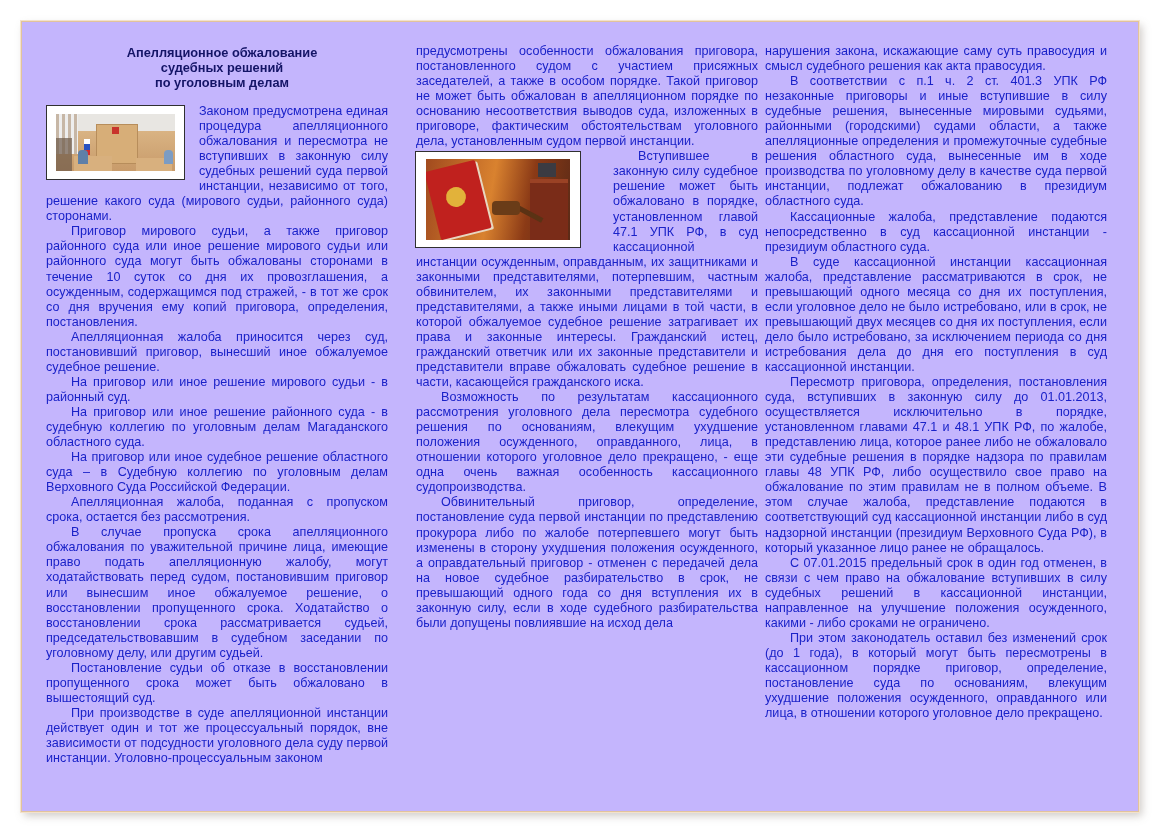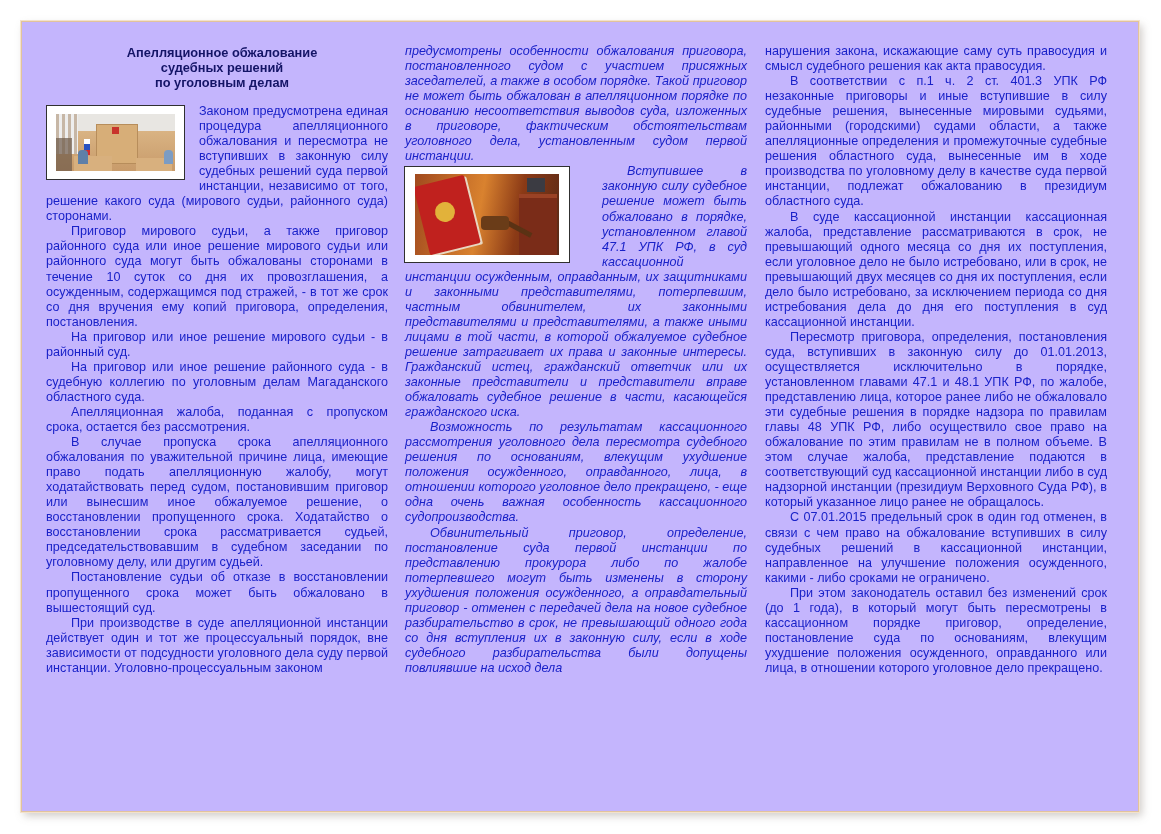--- a/index.html
+++ b/index.html
@@ -11,21 +11,21 @@
       position: absolute; left: 21px; top: 21px; width: 1116px; height: 789px;
       background: #c4b5fd; border: 1px solid #e2c39c;
       box-shadow: 0 0 0 1px #f3e2cc, 3px 4px 8px rgba(120,110,100,0.35);
     }
     .col {
       position: absolute; top: 22px; width: 342px;
       font-size: 12.6px; line-height: 15.05px; color: #1a22c8;
       text-align: justify;
     }
     .col1 { left: 24px; }
-    .col2 { left: 383px; font-style: italic; }
+    .col2 { left: 394px; }
     .col3 { left: 743px; }
     .col p { margin: 0; text-indent: 25px; }
     .col p.noindent { text-indent: 0; }
     .heading {
       color: #141466; font-weight: bold; text-align: center; font-size: 12.8px; line-height: 15px;
       margin: 0; text-indent: 0;
     }
     .heading span { display: block; }
     .col1 .heading { padding-left: 10px; margin-top: 1px; margin-bottom: 14px; }
     .col2 .heading { margin-top: 13px; margin-bottom: 12px; padding-left: 22px; }
@@ -75,22 +75,24 @@
           <div class="emblem"></div>
         <div class="flag"></div>
         <div class="desk1"></div>
           <div class="desk2"></div>
         <div class="p1"></div>
           <div class="p2"></div>
       </div>
     </div>
     <p style="text-indent:0">Законом предусмотрена единая процедура апелляционного обжалования и пересмотра не вступивших в законную силу судебных решений суда первой инстанции, независимо от того, решение какого суда (мирового судьи, районного суда) сторонами.</p>
     <p>Приговор мирового судьи, а также приговор районного суда  или иное решение мирового судьи или районного суда могут быть обжалованы сторонами в течение 10 суток со дня их провозглашения, а осужденным, содержащимся под стражей, - в тот же срок со дня вручения ему копий приговора, определения, постановления.</p>
+    <p>Апелляционная жалоба приносится через суд, постановивший приговор, вынесший иное обжалуемое судебное решение.</p>
     <p>На приговор или иное решение мирового судьи - в районный суд.</p>
     <p>На приговор или иное решение районного суда - в судебную коллегию по уголовным делам Магаданского областного суда.</p>
+    <p>На приговор или иное судебное решение областного суда – в Судебную коллегию по уголовным делам Верховного Суда Российской Федерации.</p>
     <p>Апелляционная жалоба, поданная с пропуском срока, остается без рассмотрения.</p>
     <p>В случае пропуска срока апелляционного обжалования по уважительной причине лица, имеющие право подать апелляционную жалобу, могут ходатайствовать перед судом, постановившим приговор или вынесшим иное обжалуемое решение, о восстановлении пропущенного срока. Ходатайство о восстановлении срока рассматривается судьей, председательствовавшим в судебном заседании по уголовному делу, или другим судьей.</p>
     <p>Постановление  судьи об отказе в восстановлении пропущенного срока может быть обжаловано в вышестоящий суд.</p>
     <p>При производстве в суде апелляционной инстанции действует один и тот же процессуальный порядок, вне зависимости от подсудности уголовного дела суду первой инстанции. Уголовно-процессуальным законом</p>
   </div>
 
   <div class="col col2">
     <p class="noindent">предусмотрены особенности обжалования приговора, постановленного судом с участием присяжных заседателей, а также в особом порядке. Такой приговор не может быть обжалован в апелляционном порядке по основанию несоответствия выводов суда, изложенных в приговоре, фактическим обстоятельствам уголовного дела, установленным судом первой инстанции.</p>
     <div class="figure fig2">
       <div class="fig-inner law">
@@ -103,19 +105,20 @@
       </div>
     </div>
     <p>Вступившее в законную силу судебное решение может быть обжаловано в порядке, установленном главой 47.1 УПК РФ, в суд кассационной инстанции  осужденным, оправданным, их защитниками и законными представителями, потерпевшим, частным обвинителем, их законными представителями и представителями, а также иными лицами в той части, в которой обжалуемое судебное решение затрагивает их права и законные интересы. Гражданский истец, гражданский ответчик или их законные представители и представители вправе обжаловать судебное решение в части, касающейся гражданского иска.</p>
     <p>Возможность по результатам кассационного рассмотрения уголовного дела пересмотра судебного решения по основаниям, влекущим ухудшение положения осужденного, оправданного, лица, в отношении которого уголовное дело прекращено, - еще одна очень важная особенность кассационного судопроизводства.</p>
     <p>Обвинительный приговор, определение, постановление суда первой инстанции по представлению прокурора либо по жалобе потерпевшего могут быть изменены в сторону ухудшения положения осужденного, а оправдательный приговор - отменен с передачей дела на новое судебное разбирательство в срок, не превышающий одного года со дня вступления их в законную силу, если в ходе судебного разбирательства были допущены повлиявшие на исход дела</p>
   </div>
 
   <div class="col col3">
     <p class="noindent">нарушения закона, искажающие саму суть правосудия и смысл судебного решения как акта правосудия.</p>
     <p>В соответствии с п.1 ч. 2 ст. 401.3 УПК РФ незаконные приговоры и иные вступившие в силу судебные решения, вынесенные мировыми судьями, районными (городскими) судами области, а также апелляционные определения и промежуточные судебные решения областного суда, вынесенные им в ходе производства по уголовному делу в качестве суда первой инстанции, подлежат обжалованию в президиум областного суда.</p>
+    <p>Кассационные жалоба, представление подаются непосредственно в суд кассационной инстанции - президиум областного суда.</p>
     <p>В суде кассационной инстанции кассационная жалоба, представление рассматриваются в срок, не превышающий одного месяца со дня их поступления, если уголовное дело не было истребовано, или в срок, не превышающий двух месяцев со дня их поступления, если дело было истребовано, за исключением периода со дня истребования дела до дня его поступления в суд кассационной инстанции.</p>
     <p>Пересмотр приговора, определения, постановления суда, вступивших в законную силу до 01.01.2013, осуществляется исключительно в порядке, установленном главами 47.1 и 48.1 УПК РФ, по жалобе, представлению лица, которое ранее либо не обжаловало эти судебные решения в порядке надзора по правилам главы 48 УПК РФ, либо осуществило свое право на обжалование по этим правилам не в полном объеме.  В этом случае жалоба, представление подаются в соответствующий суд кассационной инстанции либо в суд надзорной инстанции (президиум Верховного Суда РФ), в который указанное лицо ранее не обращалось.</p>
     <p>С 07.01.2015 предельный срок в один год отменен, в связи с чем право на обжалование вступивших в силу судебных решений в кассационной инстанции, направленное на улучшение положения осужденного, какими - либо сроками не ограничено.</p>
     <p>При этом законодатель оставил без изменений срок (до 1 года), в который могут быть пересмотрены в кассационном порядке приговор, определение, постановление суда по основаниям, влекущим ухудшение положения осужденного, оправданного или лица, в отношении которого уголовное дело прекращено.</p>
   </div>
 
 </div>
 
 </body></html>

